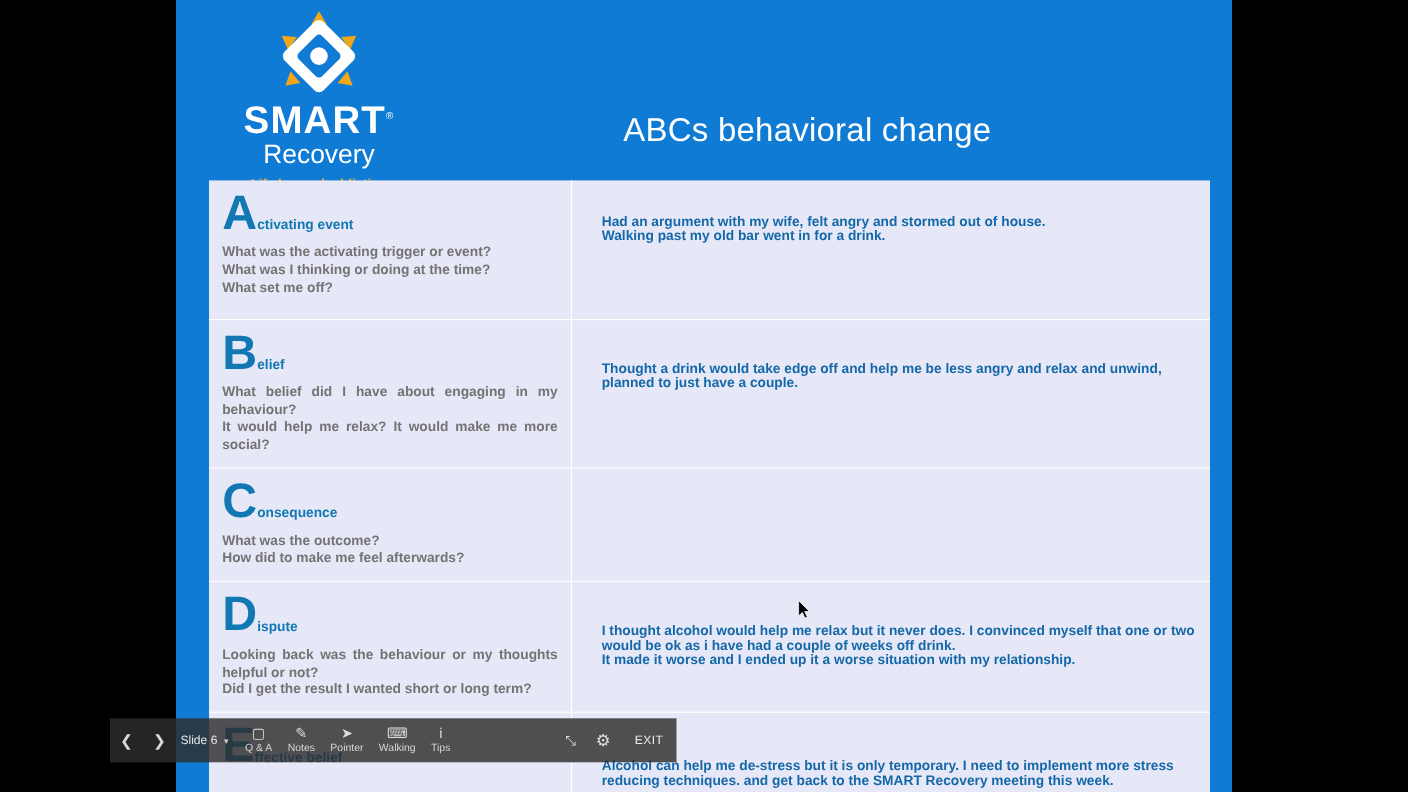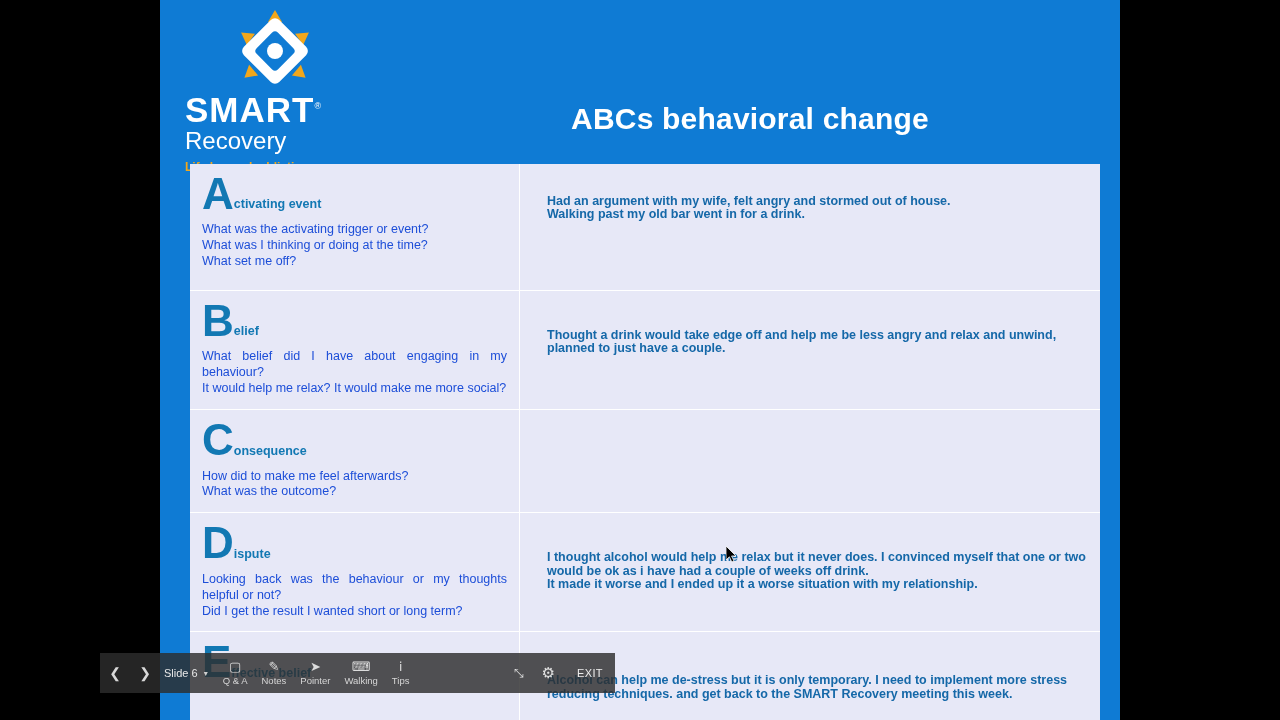--- a/index.html
+++ b/index.html
@@ -17,22 +17,23 @@
   
   #stage {
     position: absolute;
     left: 160px; top: 0;
     width: 960px; height: 720px;
     background: #0f7bd4;
   }
   
   #logo {
     position: absolute;
-    left: 25px; top: 14px;
+    left: 40px; top: 14px;
     width: 180px;
+    text-align: center;
     color: #ffffff;
   }
   .logo-mark {
     position: relative;
     width: 74px; height: 74px;
     margin: 0 auto 4px auto;
   }
   .logo-diamond {
     position: absolute;
     left: 12px; top: 12px;
@@ -76,26 +77,26 @@
   .logo-recovery {
     font-size: 24px; line-height: 1.15; font-weight: normal;
   }
   .logo-tag {
     margin-top: 5px;
     font-size: 12px; font-weight: bold; color: #f2a71b;
   }
   
   #slide-title {
     position: absolute;
-    left: 240px; top: 102px;
+    left: 224px; top: 102px;
     width: 700px;
     text-align: center;
     color: #ffffff;
     font-size: 30px;
-    font-weight: bold;
+    font-weight: normal;
     letter-spacing: 0.2px;
   }
   
   #abc-table {
     position: absolute;
     left: 30px; top: 164px;
     width: 910px;
     background: #e7e8f7;
     border-collapse: collapse;
   }
@@ -126,22 +127,22 @@
     color: #1278b3;
   }
   .letter-word {
     font-size: 12.5px;
     color: #1278b3;
     font-weight: bold;
     padding-bottom: 3px;
   }
   .prompt {
     font-size: 12.5px;
-    font-weight: normal;
-    color: #1d4ed8;
+    font-weight: bold;
+    color: #737373;
     line-height: 1.27;
     text-align: justify;
   }
   .answer {
     font-size: 12.5px;
     font-weight: bold;
     color: #1568a8;
     line-height: 1.07;
   }
   .answer p { margin-bottom: 0; padding-left: 19px; }
@@ -281,22 +282,22 @@
         </div>
       </div>
 
       <div class="row r-c">
         <div class="cell-left">
           <div class="letter-line">
             <span class="big-letter">C</span>
             <span class="letter-word">onsequence</span>
           </div>
           <div class="prompt">
+            <div>What was the outcome?</div>
             <div>How did to make me feel afterwards?</div>
-            <div>What was the outcome?</div>
           </div>
         </div>
       </div>
 
       <div class="row r-d">
         <div class="cell-left">
           <div class="letter-line">
             <span class="big-letter">D</span>
             <span class="letter-word">ispute</span>
           </div>

